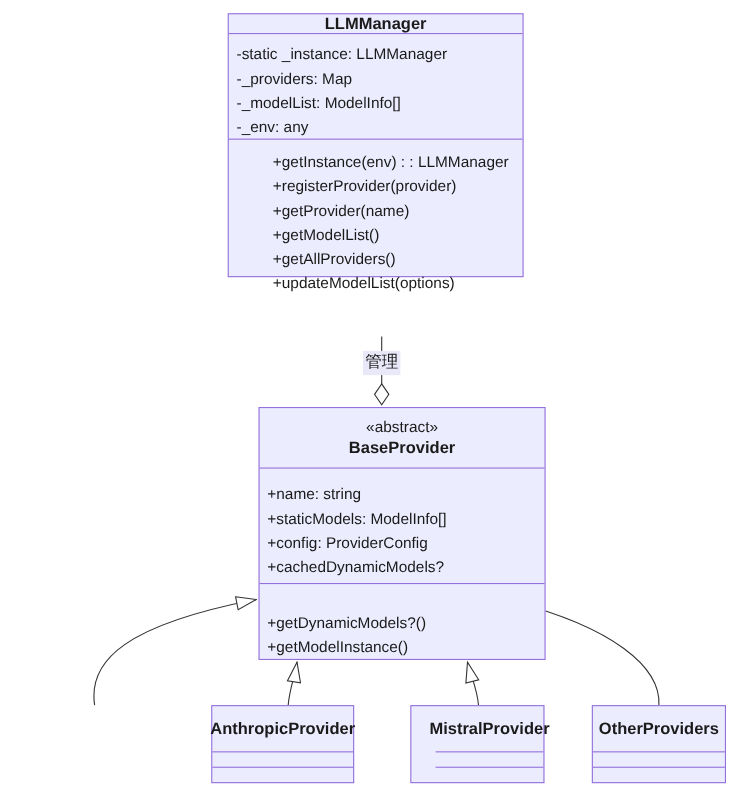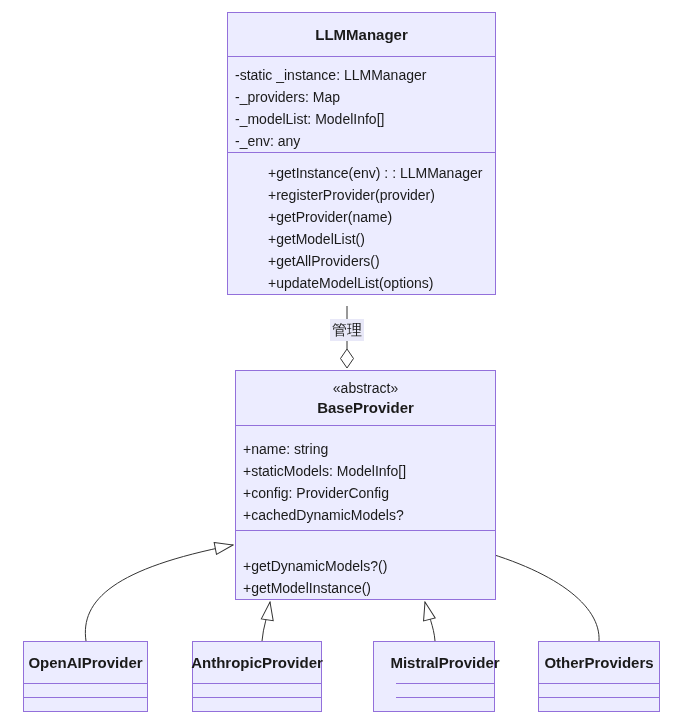--- a/index.html
+++ b/index.html
@@ -23,21 +23,21 @@
   .uml-title {
     display: flex; flex-direction: column; align-items: center; justify-content: center;
     font-weight: bold; font-size: 15px; text-align: center;
   }
   .stereotype { font-weight: normal; font-size: 14px; margin-bottom: 3px; }
   .compartment { border-top: 1px solid var(--box-border, #9370DB); }
   .members { padding: 7px 8px 0 7px; font-size: 14px; }
   .member { line-height: 22px; white-space: pre; }
 
   
-  .llm { left: 227px; top: 12px; width: 269px; height: 283px; }
+  .llm { left: 207px; top: 12px; width: 269px; height: 240px; }
   .llm .uml-title { height: 45px; }
   .llm .attrs { height: 101px; }
   .llm .methods { flex: 1; padding-top: 9px; padding-left: 40px; }
 
   
   .base { left: 235px; top: 370px; width: 261px; height: 230px; }
   .base .uml-title { height: 57px; }
   .base .attrs { height: 110px; padding-top: 12px; }
   .base .methods { flex: 1; padding-top: 24px; }
 
@@ -110,25 +110,20 @@
       <div class="member">+staticModels: ModelInfo[]</div>
       <div class="member">+config: ProviderConfig</div>
       <div class="member">+cachedDynamicModels?</div>
     </div>
     <div class="compartment members methods">
       <div class="member">+getDynamicModels?()</div>
       <div class="member">+getModelInstance()</div>
     </div>
   </div>
 
-  <div class="uml-class provider openai">
-    <div class="uml-title">OpenAIProvider</div>
-    <div class="compartment comp-a"></div>
-    <div class="compartment comp-b"></div>
-  </div>
 
   <div class="uml-class provider anthropic">
     <div class="uml-title">AnthropicProvider</div>
     <div class="compartment comp-a"></div>
     <div class="compartment comp-b"></div>
   </div>
 
   <div class="uml-class provider mistral">
     <div class="uml-title">MistralProvider</div>
     <div class="compartment comp-a"></div>

